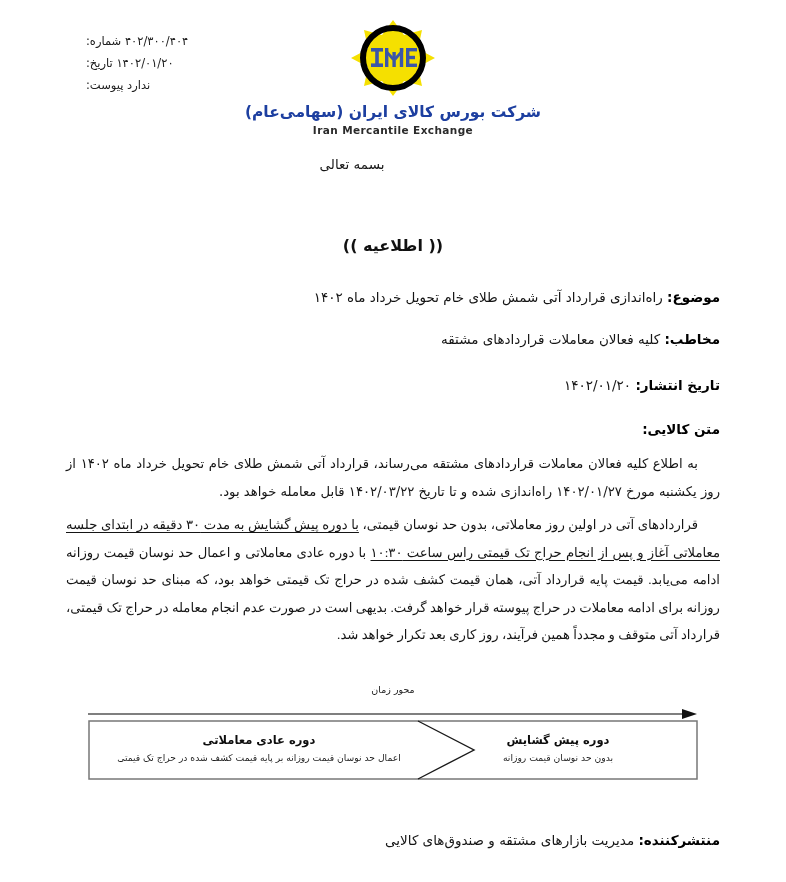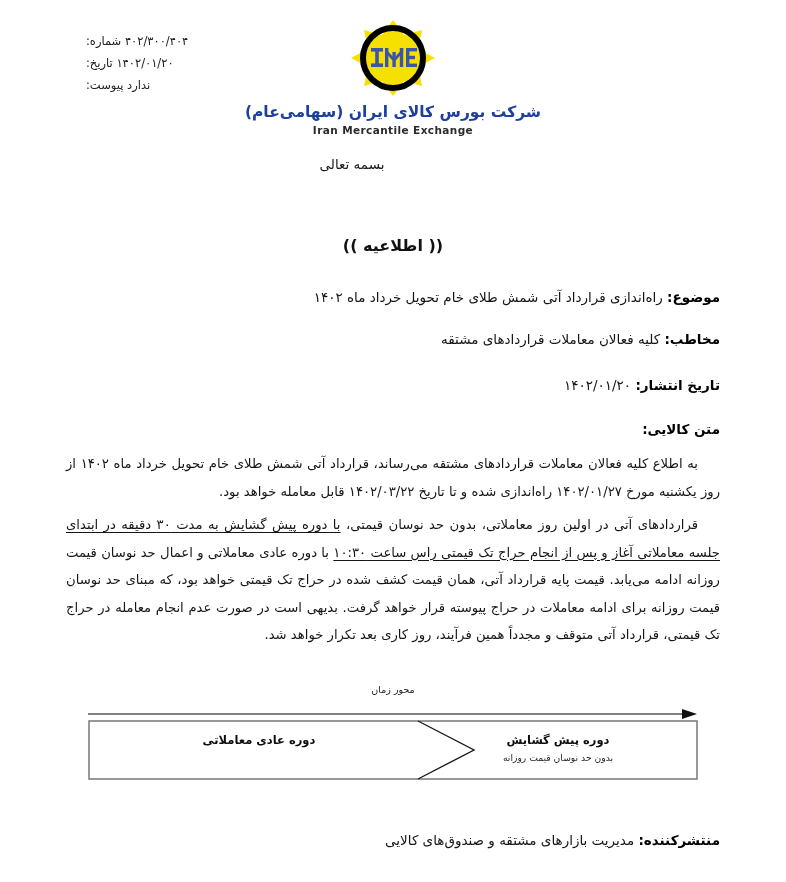--- a/index.html
+++ b/index.html
@@ -134,21 +134,21 @@
     right: 66px;
     left: 66px;
     direction: rtl;
     text-align: justify;
     text-align-last: right;
     font-size: 13.2px;
     line-height: 27.5px;
     color: #151515;
   }
   .para { margin: 0 0 6px 0; text-indent: 22px; }
-  .para:last-child { margin-bottom: 16px; }
+  .para:last-child { margin-bottom: 16px; font-family: Liberation Serif, serif; }
   .u { text-decoration: underline; text-underline-offset: 3px; }
 
   
   .timeline {
     position: absolute;
     top: 686px;
     right: 88px;
     left: 88px;
     height: 90px;
   }
@@ -300,20 +300,21 @@
       <polyline points="330,1 386,30 330,59" fill="none" stroke="#1a1a1a" stroke-width="1.4"></polyline>
     </svg>
 
     <div class="tl-text" id="tl-pre-text">
       <div class="tl-title">دوره پیش گشایش</div>
       <div class="tl-sub">بدون حد نوسان قیمت روزانه</div>
     </div>
 
     <div class="tl-text" id="tl-norm-text">
       <div class="tl-title">دوره عادی معاملاتی</div>
+      <div class="tl-sub">اعمال حد نوسان قیمت روزانه بر پایه قیمت کشف شده در حراج تک قیمتی</div>
     </div>
   </div>
 
   <div class="footer-line">
     <span class="k">منتشرکننده:</span>
     <span class="v">مدیریت بازارهای مشتقه و صندوق‌های کالایی</span>
   </div>
 
 </div>
 

